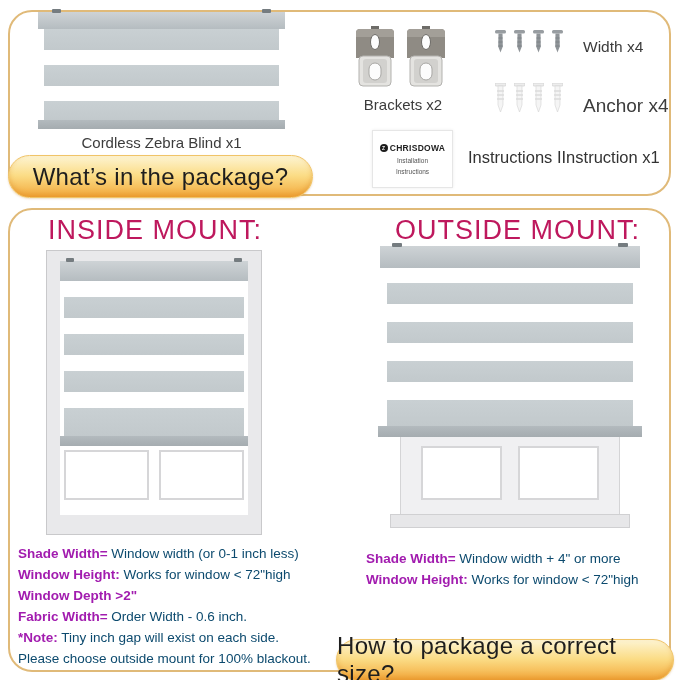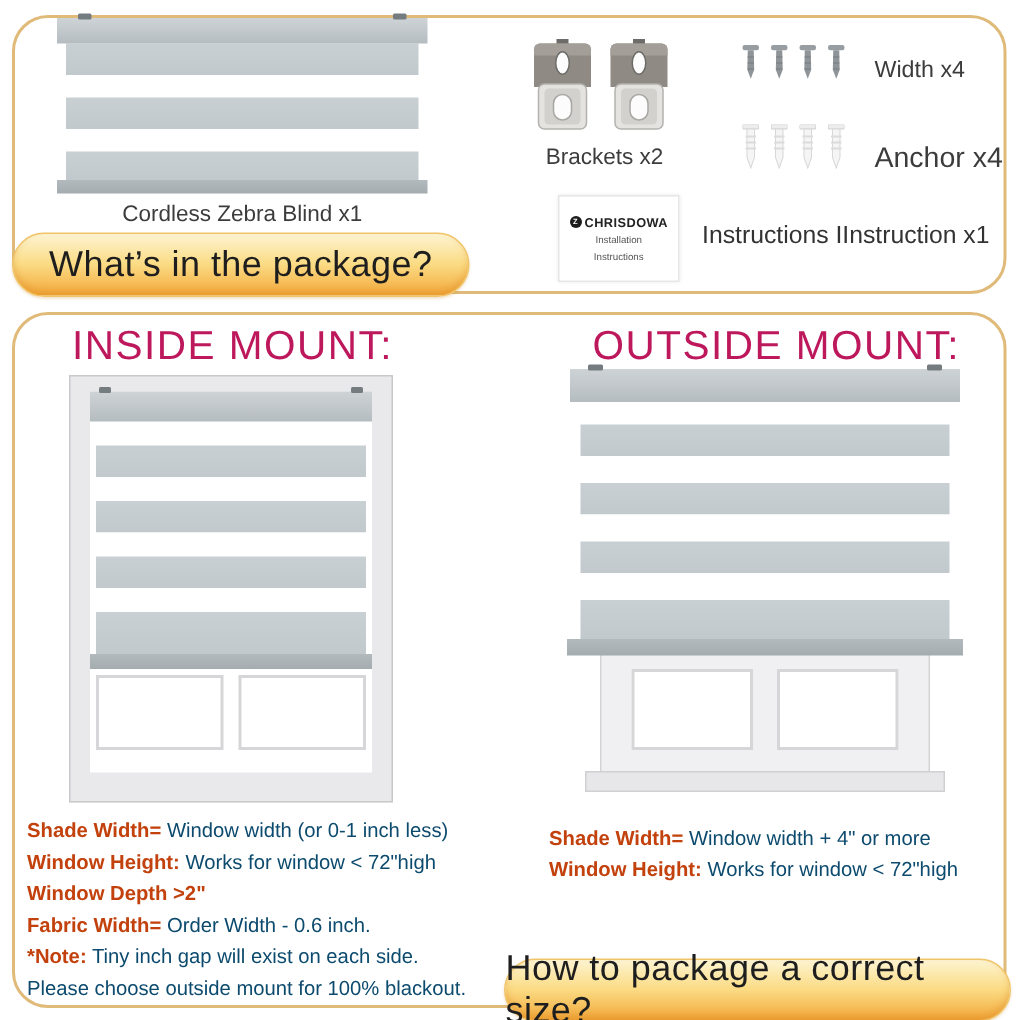--- a/index.html
+++ b/index.html
@@ -53,21 +53,21 @@
   #outside-blind .bottom-rail{height:11px;margin:0 -2px;}
 
   
   .mount-title{position:absolute;text-align:right;font-size:27px;font-weight:500;
                color:#be185d;letter-spacing:1px;}
   .item-label{position:absolute;font-size:15px;color:#3c3c3c;}
   #instruction-label{font-size:16.5px;color:#333;}
 
   
   .spec-block{position:absolute;font-size:13.5px;line-height:21px;white-space:nowrap;}
-  .spec-block .b{font-weight:bold;color:#c2410c;}
+  .spec-block .b{font-weight:bold;color:#a21caf;}
   .spec-block .r{color:#0c4a6e;}
 
   
   #instruction-card{left:372px;top:130px;width:79px;height:56px;background:#fff;
                     border:1px solid #e6e6e6;box-shadow:0 0 3px rgba(0,0,0,.08);
                     display:flex;flex-direction:column;align-items:center;justify-content:center;gap:4px;}
   .brand-row{display:flex;align-items:center;gap:2px;font-size:8.5px;font-weight:bold;
              color:#222;letter-spacing:.3px;text-align:center;}
   .logo-dot{width:8px;height:8px;border-radius:50%;background:#1c1c1c;color:#fff;
             font-size:5px;display:flex;align-items:center;justify-content:center;line-height:1;}

